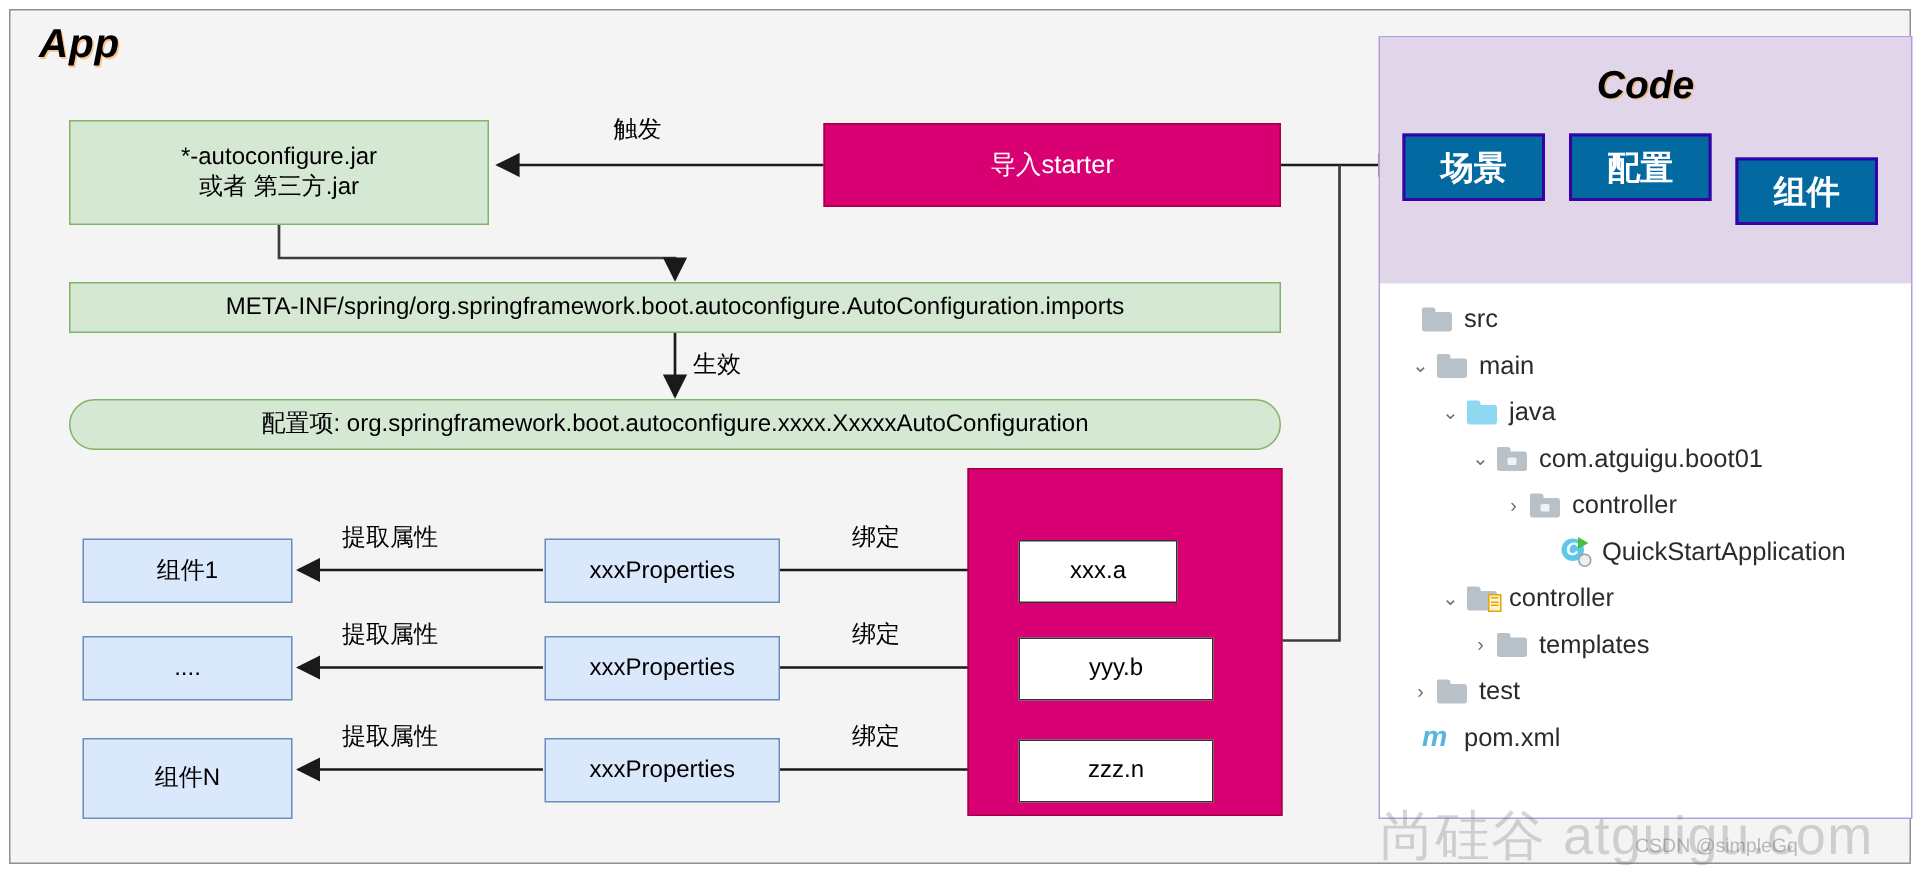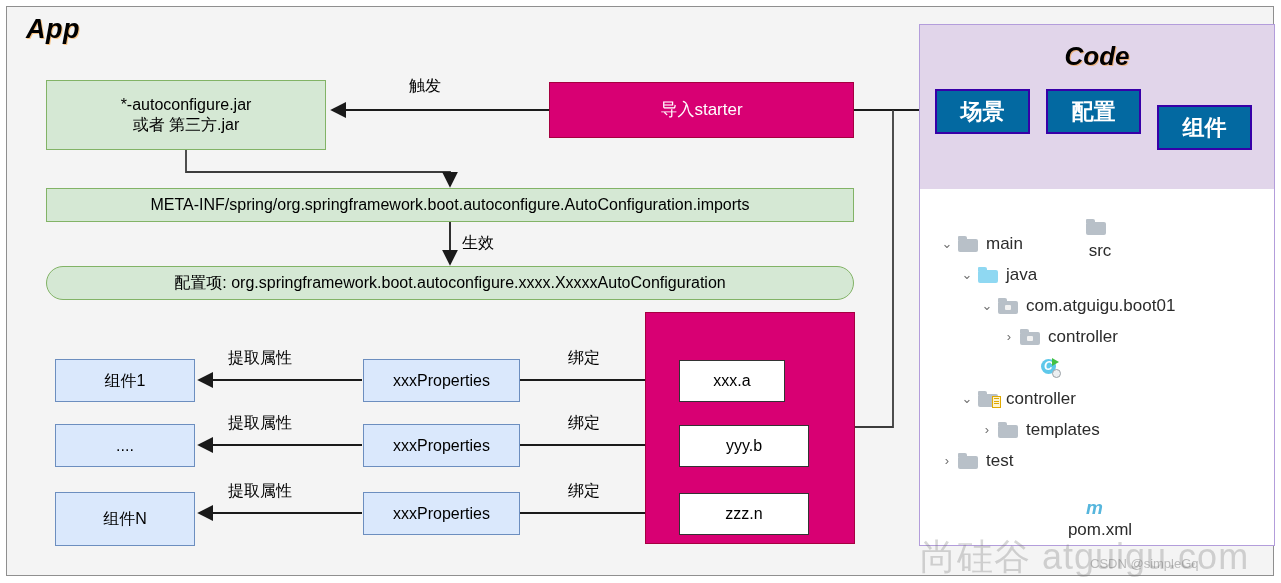--- a/index.html
+++ b/index.html
@@ -261,21 +261,21 @@
     margin-right: 6px;
     color: #56b6dd;
     font-size: 19px;
     font-weight: bold;
     font-style: italic;
     line-height: 20px;
     text-align: left;
   }
 
   
-  .ind0 { padding-left: 0px; flex-direction: column; }
+  .ind0 { padding-left: 0px; }
   .ind1 { padding-left: 10px; }
   .ind2 { padding-left: 30px; }
   .ind3 { padding-left: 50px; }
   .ind4 { padding-left: 72px; }
   .ind5 { padding-left: 92px; }
 
   
   svg.edges {
     position: absolute;
     left: 0; top: 0;
@@ -417,20 +417,21 @@
       </div>
 
       <div class="tree-row ind5">
         <span class="chev"></span>
         <span class="icon-class">
           <i class="circ"></i>
             <i class="cc">C</i>
             <i class="play"></i>
             <i class="gear"></i>
         </span>
+        <span>QuickStartApplication</span>
       </div>
 
       <div class="tree-row ind2">
         <span class="chev">⌄</span>
         <span class="ficon folder-res">
           <i class="lines">
               <i></i>
               <i></i>
               <i></i>
             </i>

